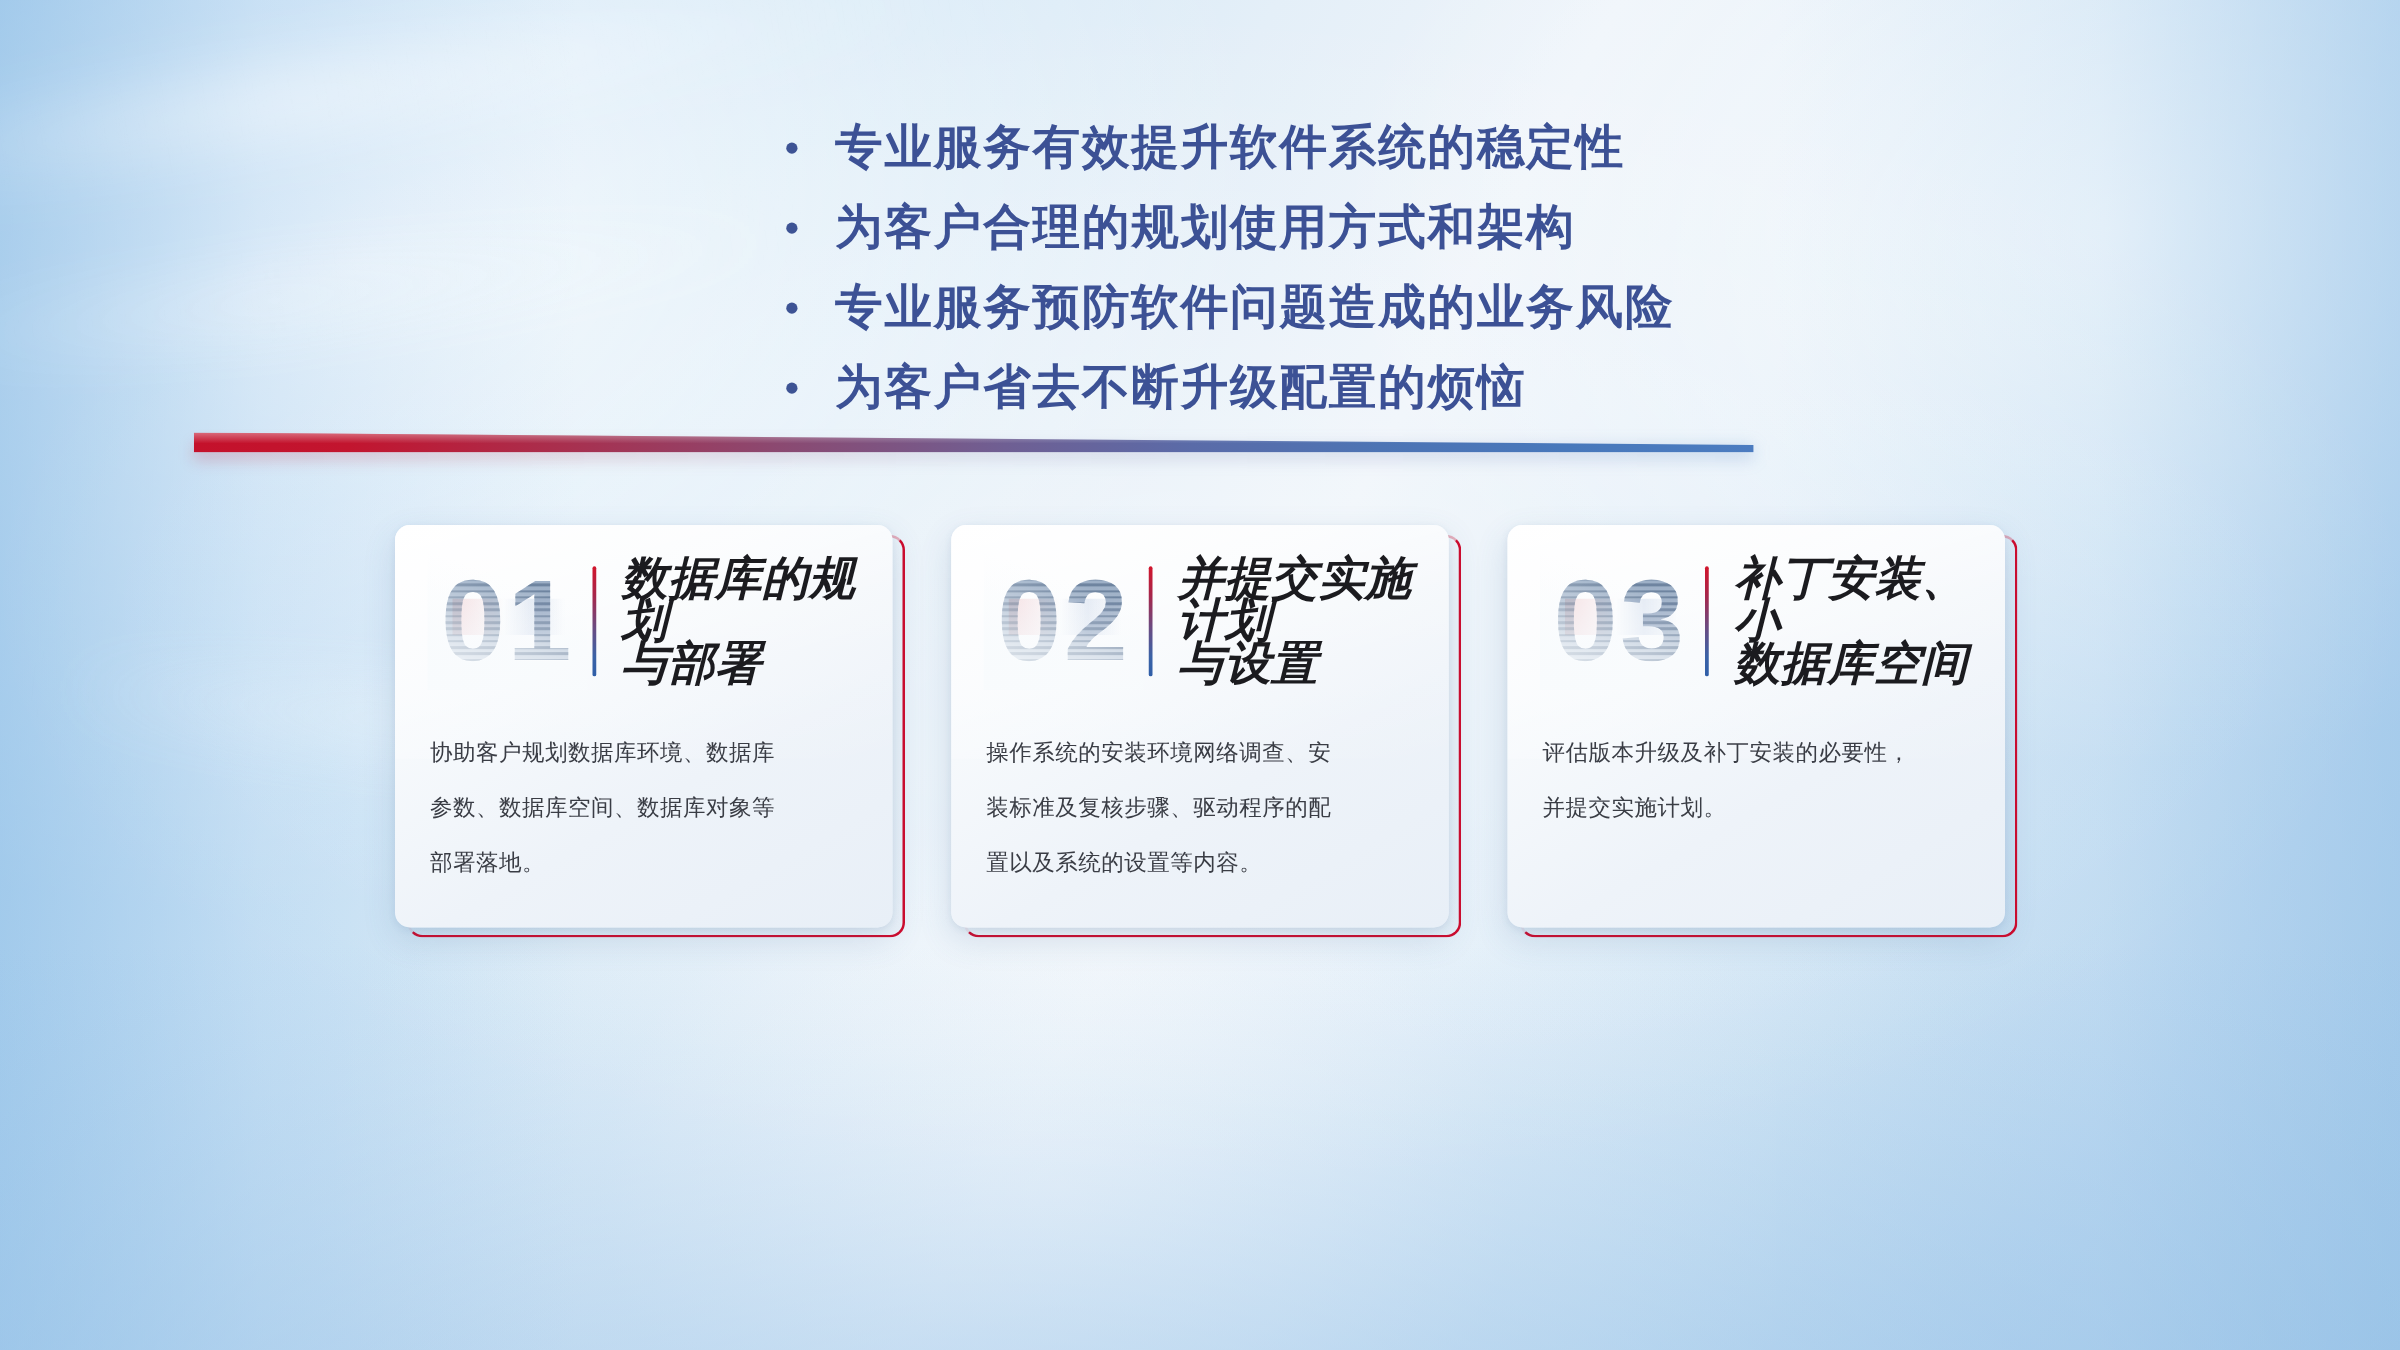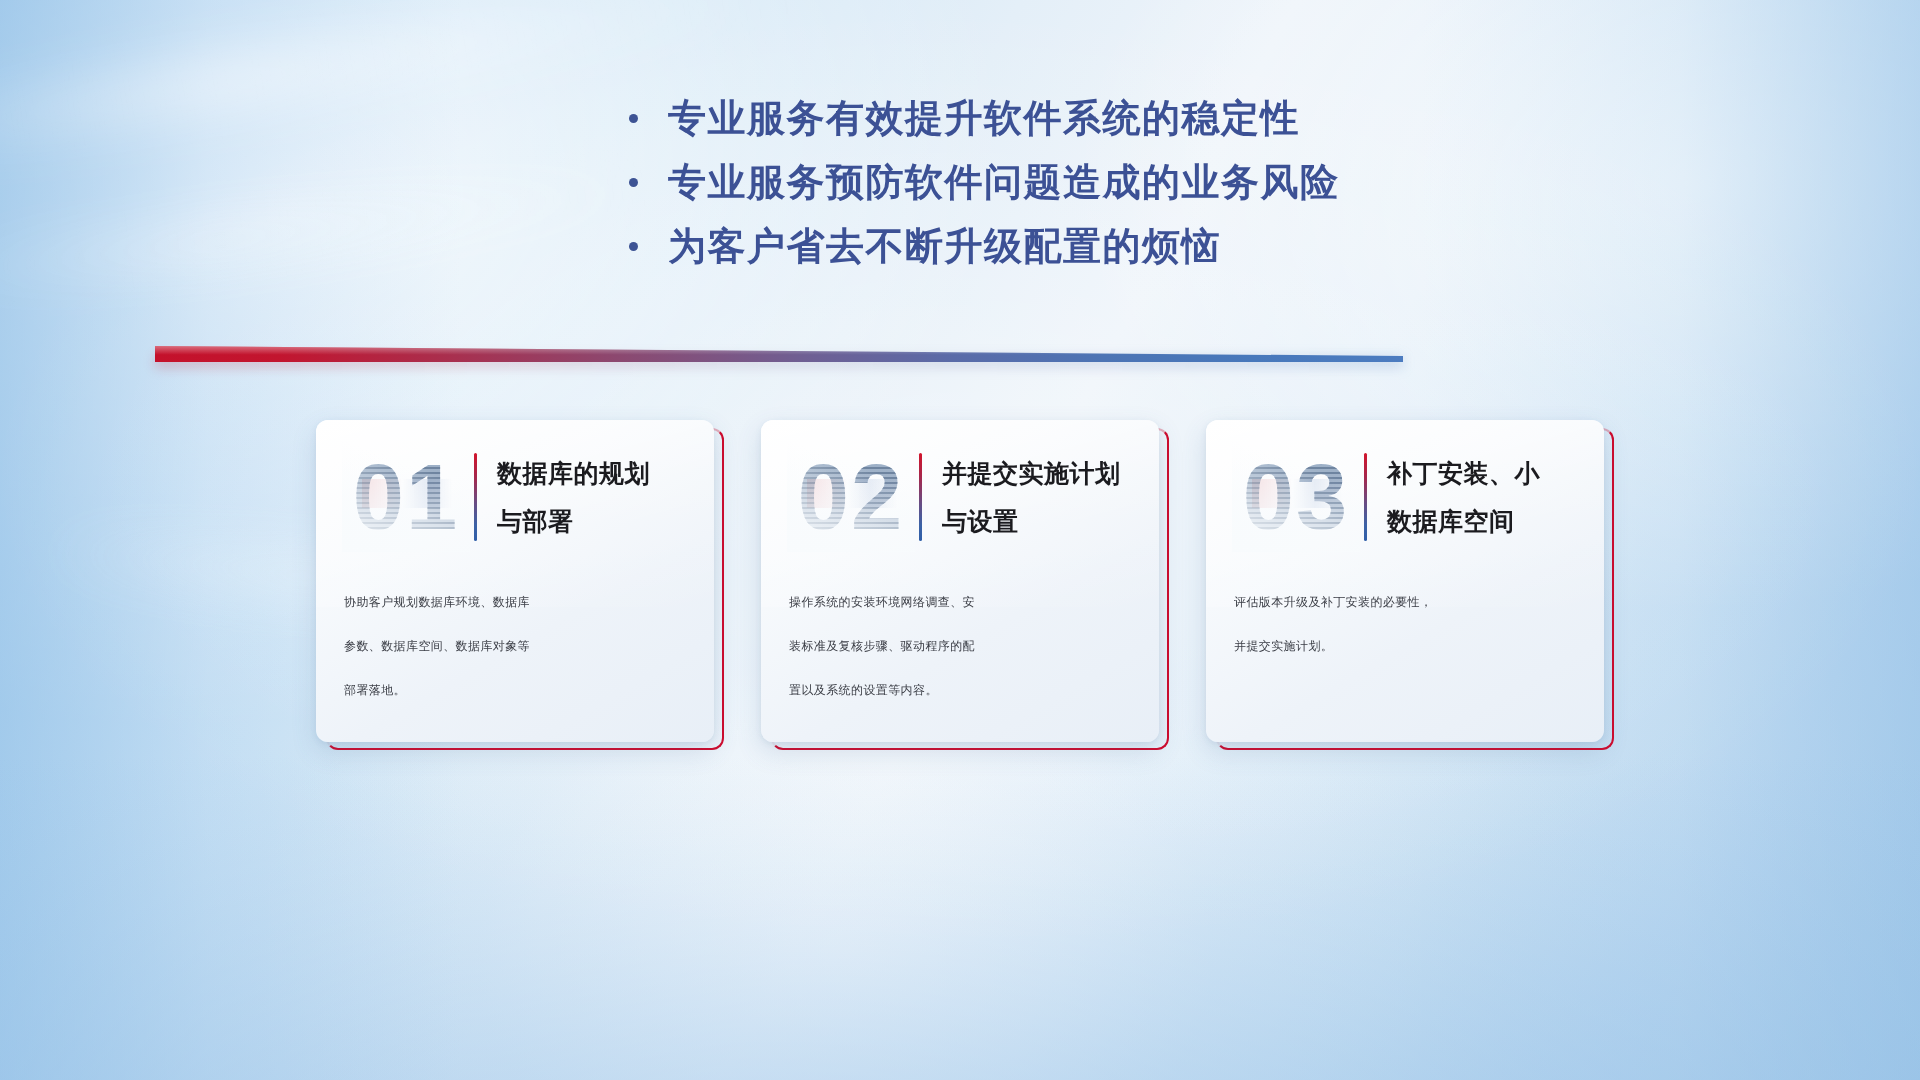--- a/index.html
+++ b/index.html
@@ -190,32 +190,33 @@
     mix-blend-mode:multiply;pointer-events:none;
   }
 
   .card-rule{
     width:3px;height:88px;flex:0 0 auto;
     margin:0 20px 0 4px;
     border-radius:2px;
     background:linear-gradient(180deg,#d2152c 0%,#a8264a 26%,#6c4a80 55%,#3b62a6 82%,#2f5ea8 100%);
   }
   .card-title{
-    font-size:25px;
+    font-size:37px;
     font-weight:700;
     color:#1b1b1f;
-    line-height:48px;
+    line-height:34px;
     letter-spacing:.5px;
     white-space:pre-line;
     flex:1 1 auto;
+    font-style:italic;
   }
 
   .card-body{
     position:absolute;left:28px;right:26px;top:160px;
-    font-size:12px;
+    font-size:18px;
     line-height:44px;
     color:#3a3d45;
     letter-spacing:.4px;
     white-space:pre-line;
   }
 </style>
 </head>
 <body>
 
 <div id="stage">
@@ -232,20 +233,24 @@
   <div class="bg-streak streak-3"></div>
   <div class="bg-vignette"></div>
 
   <div id="bullets">
 
     <div class="bullet-row">
       <span class="bullet-dot"></span>
       <span class="bullet-text">专业服务有效提升软件系统的稳定性</span>
     </div>
 
+    <div class="bullet-row">
+      <span class="bullet-dot"></span>
+      <span class="bullet-text">为客户合理的规划使用方式和架构</span>
+    </div>
 
     <div class="bullet-row">
       <span class="bullet-dot"></span>
       <span class="bullet-text">专业服务预防软件问题造成的业务风险</span>
     </div>
 
     <div class="bullet-row">
       <span class="bullet-dot"></span>
       <span class="bullet-text">为客户省去不断升级配置的烦恼</span>
     </div>

